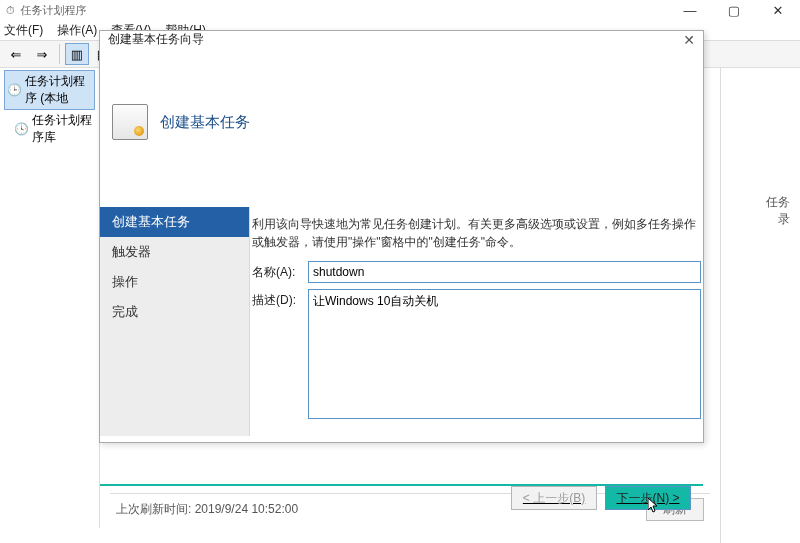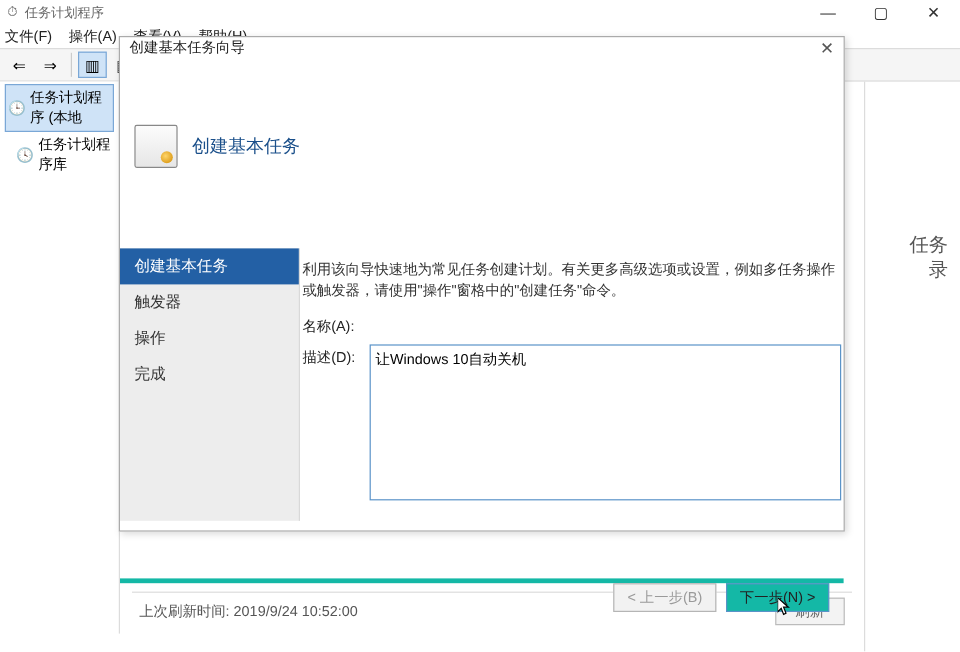--- a/index.html
+++ b/index.html
@@ -12,21 +12,21 @@
     .bg-ctrl { width: 44px; height: 20px; display: flex; align-items: center; justify-content: center; color: #333; font-size: 13px; }
     .bg-menubar { height: 20px; display: flex; align-items: center; padding-left: 4px; gap: 14px; color: #222; font-size: 12px; border-top: 1px solid transparent; }
     .bg-toolbar { height: 28px; border-top: 1px solid #dcdcdc; border-bottom: 1px solid #dcdcdc; display: flex; align-items: center; padding-left: 4px; gap: 2px; background: #f5f5f5; }
     .tb-btn { width: 24px; height: 22px; border: 1px solid transparent; display: flex; align-items: center; justify-content: center; font-size: 13px; }
     .tb-btn.sel { border: 1px solid #7aa7d6; background: #cfe3f7; }
     .tb-sep { width: 1px; height: 20px; background: #ccc; margin: 0 3px; }
     .bg-left { position: absolute; left: 0; top: 68px; width: 100px; border-right: 1px solid #dcdcdc; background: #fff; padding: 2px 4px; font-size: 12px; height: 460px; }
     .tree-item { display: flex; align-items: center; gap: 4px; padding: 2px 2px; }
     .tree-item.root { background: #cfe3f7; border: 1px solid #7aa7d6; }
     .tree-icon { width: 14px; height: 14px; display: inline-block; }
-    .bg-right { position: absolute; right: 0; top: 68px; width: 80px; bottom: 0; border-left: 1px solid #dcdcdc; padding: 6px; font-size: 16px; color: #555; }
+    .bg-right { position: absolute; right: 0; top: 68px; width: 80px; bottom: 0; border-left: 1px solid #dcdcdc; padding: 6px; font-size: 12px; color: #555; }
     .bg-center-row { position: absolute; left: 110px; right: 90px; bottom: 18px; font-size: 12px; color: #555; padding: 4px 6px; border-top: 1px solid #dcdcdc; display: flex; justify-content: space-between; align-items: center; }
     .bg-refresh { border: 1px solid #bbb; padding: 2px 16px; background: #f3f3f3; color: #666; }
 
     
     .wizard { position: absolute; left: 99px; top: 30px; width: 605px; height: 413px; background: #fff; border: 1px solid #aaa; box-shadow: 2px 2px 6px rgba(0,0,0,0.15); display: flex; flex-direction: column; gap: 48px; }
     .wiz-titlebar { height: 28px; display: flex; align-items: center; justify-content: space-between; padding: 0 8px; font-size: 12px; color: #222; }
     .wiz-close { font-size: 14px; color: #555; cursor: pointer; }
     .wiz-header { display: flex; align-items: center; gap: 12px; padding: 8px 12px 18px 12px; }
     .wiz-hicon { width: 36px; height: 36px; border: 1px solid #888; background: linear-gradient(#fcfcfc,#e6e6e6); position: relative; border-radius: 2px; }
     .wiz-hicon::after { content:""; position:absolute; bottom:3px; right:3px; width:10px; height:10px; border-radius:50%; background: radial-gradient(circle at 40% 40%, #ffd56a, #d18a00); }
@@ -35,21 +35,21 @@
     .wiz-side { width: 150px; background: #ededed; border-right: 1px solid #d9d9d9; padding-top: 0; font-size: 13px; }
     .wiz-step { padding: 6px 12px; color: #333; }
     .wiz-step.active { background: #2360a5; color: #fff; }
     .wiz-main { flex: 1; padding: 8px 2px; font-size: 12px; color: #333; display: flex; flex-direction: column; }
     .wiz-instr { line-height: 1.5; margin-bottom: 10px; }
     .wiz-row { display: flex; align-items: flex-start; margin-bottom: 6px; }
     .wiz-label { width: 56px; padding-top: 3px; color: #222; }
     .wiz-input { flex: 1; }
     .wiz-input input { width: 100%; height: 22px; border: 1px solid #5a93c8; padding: 0 4px; font-size: 12px; outline: none; }
     .wiz-input textarea { width: 100%; height: 130px; border: 1px solid #5a93c8; padding: 3px 4px; font-size: 12px; resize: none; outline: none; font-family: Liberation Sans, sans-serif; }
-    .wiz-footer { border-top: 4px solid #14b8a6; height: 42px; display: flex; align-items: center; justify-content: flex-end; gap: 8px; padding: 0 12px; }
+    .wiz-footer { border-top: 2px solid #14b8a6; height: 42px; display: flex; align-items: center; justify-content: flex-end; gap: 8px; padding: 0 12px; text-decoration: underline; }
     .wiz-btn { min-width: 86px; height: 24px; border: 1px solid #b5b5b5; background: #f2f2f2; font-size: 12px; display: flex; align-items: center; justify-content: center; position: relative; }
     .wiz-btn.disabled { color: #9a9a9a; }
     .wiz-btn.primary { border: 1px solid #5a93c8; background: #14b8a6; color: #222; }
     .cursor { position: absolute; left: 50%; top: 50%; width: 12px; height: 16px; pointer-events: none; }
     .cursor svg { width: 12px; height: 16px; }
   </style>
 </head>
 <body>
 
 <div class="bg-window">
@@ -112,20 +112,21 @@
     <div class="wiz-side">
       <div class="wiz-step active">创建基本任务</div>
       <div class="wiz-step">触发器</div>
       <div class="wiz-step">操作</div>
       <div class="wiz-step">完成</div>
     </div>
     <div class="wiz-main">
       <div class="wiz-instr">利用该向导快速地为常见任务创建计划。有关更多高级选项或设置，例如多任务操作或触发器，请使用"操作"窗格中的"创建任务"命令。</div>
       <div class="wiz-row">
         <div class="wiz-label">名称(A):</div>
+        <div class="wiz-input"><input type="text" value="shutdown" style=""></div>
       </div>
       <div class="wiz-row">
         <div class="wiz-label">描述(D):</div>
         <div class="wiz-input"><textarea style="">让Windows 10自动关机</textarea></div>
       </div>
     </div>
   </div>
   <div class="wiz-footer">
     <div class="wiz-btn disabled">&lt; 上一步(B)</div>
     <div class="wiz-btn primary">

